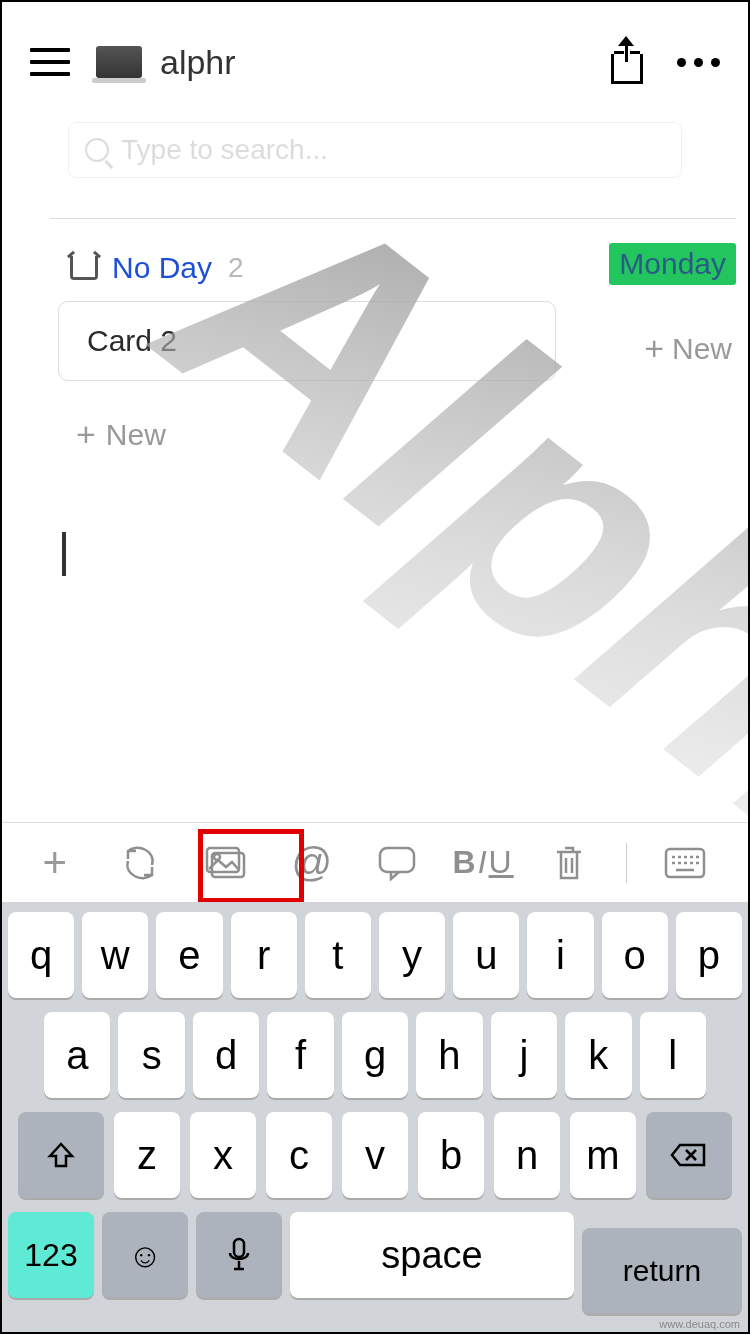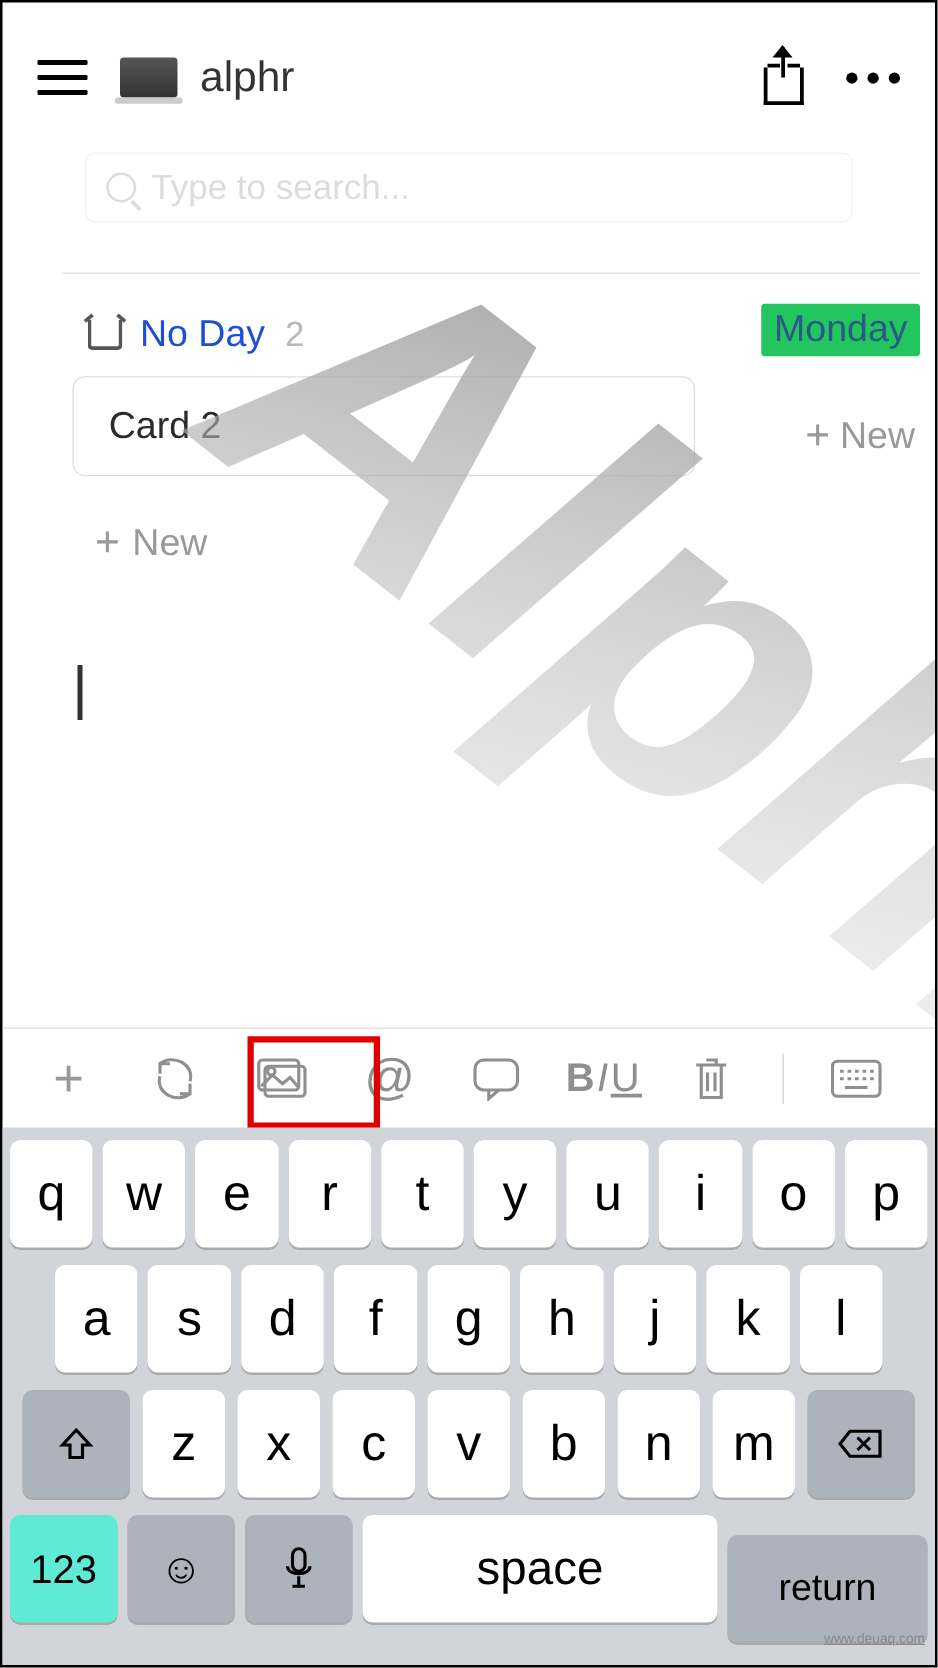--- a/index.html
+++ b/index.html
@@ -64,21 +64,21 @@
 .key.fn { background:#adb3bc; flex:0 0 86px; }
 .key.space { flex:1; font-size:38px; }
 .key.ret { flex:0 0 160px; font-size:30px; background:#adb3bc;margin-top:16px; }
 .key.num { flex:0 0 86px; font-size:32px; background:#5eead4; }
 .krow.r2 { padding:0 36px; }
 .krow.r3 .key { flex:0 0 66px; }
 .krow.r3 { padding:0 2px; gap:10px; }
 .krow.r3 .shift, .krow.r3 .bksp { flex:0 0 86px; background:#adb3bc; }
 .shift svg, .bksp svg { stroke:#000; fill:none; stroke-width:2.5; }
 
-.attrib { position:absolute; right:8px; bottom:15px; font-size:11px; color:#888;text-decoration:underline; }
+.attrib { position:absolute; right:8px; bottom:2px; font-size:11px; color:#888; }
 </style>
 </head>
 <body>
 
 <div class="topbar">
   <div class="hamburger">
       <span></span>
       <span></span>
       <span></span>
     </div>

